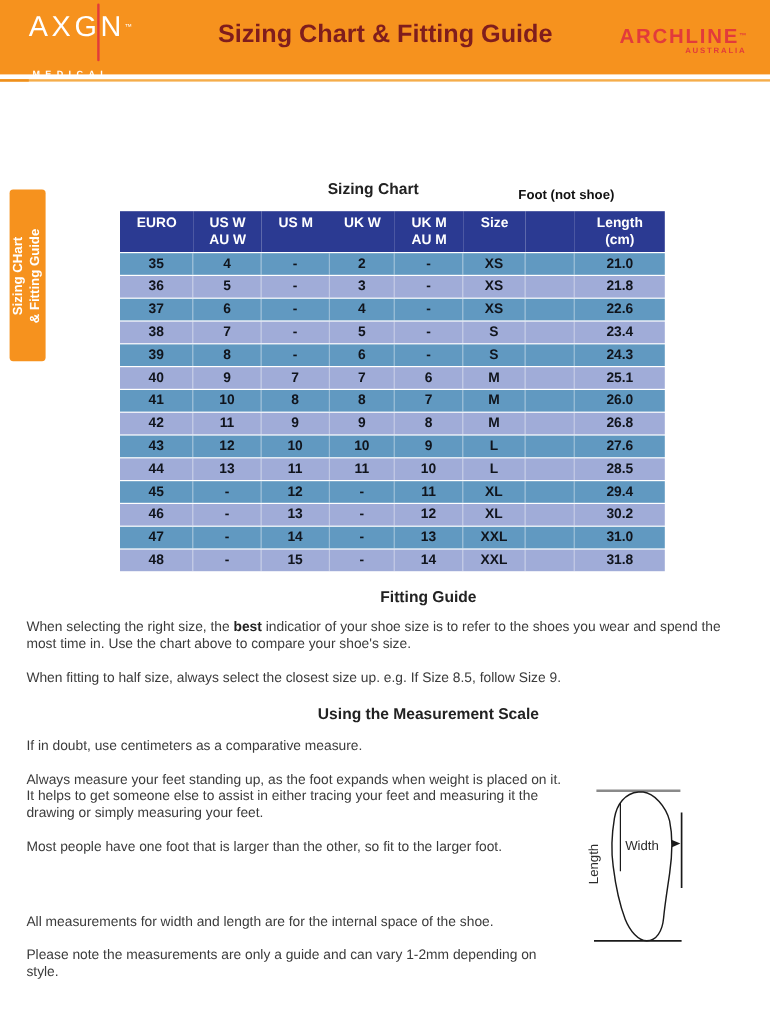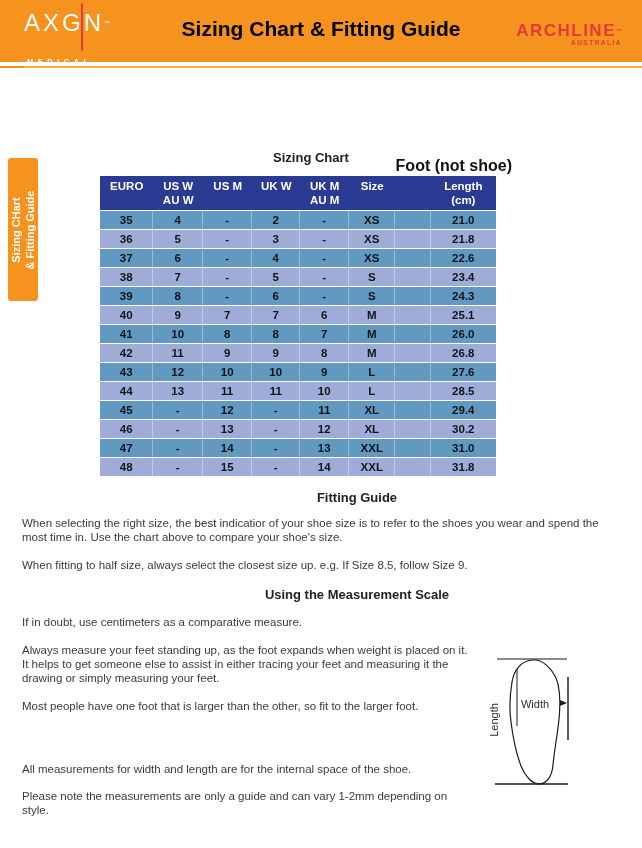--- a/index.html
+++ b/index.html
@@ -18,59 +18,59 @@
 
   
   .axign{position:absolute; left:24px; top:9px; width:100px; height:48px; color:#fff;}
   .axign-word{position:relative; font-size:24px; font-weight:300; letter-spacing:3px; line-height:28px; white-space:nowrap;}
   .axign-line{position:absolute; left:57px; top:-6px; width:2px; height:48px; background:var(--brand_red); border-radius:1px;}
   .axign-tm{font-size:6px; vertical-align:top; letter-spacing:0;}
   .axign-sub{font-size:7.5px; font-weight:700; letter-spacing:4.5px; margin-top:20px; padding-left:3px;}
 
   .page-title{
     position:absolute; left:50%; top:17px; transform:translateX(-50%);
-    color:#000000; font-size:21px; font-weight:700; white-space:nowrap;
+    color:#7f1d1d; font-size:21px; font-weight:700; white-space:nowrap;
   }
 
   
   .archline{position:absolute; right:20px; top:22px; text-align:right; color:var(--brand_red);}
   .archline-name{font-size:17px; font-weight:600; letter-spacing:1.5px; line-height:18px;}
   .archline-tm{font-size:6px; vertical-align:top; letter-spacing:0;}
   .archline-sub{font-size:6.5px; font-weight:700; letter-spacing:1.5px; margin-top:-1px;}
 
   
   .side-tab{position:absolute; left:8px; top:158px; width:30px; height:143px; background:var(--orange); border-radius:3px;}
   .side-tab-text{
     position:absolute; left:-56.5px; top:56.5px; width:143px; height:30px;
     transform:rotate(-90deg); text-align:center; color:#fff;
     font-weight:700; font-size:11px; line-height:14px; white-space:nowrap;
   }
 
   
   .chart-title{position:absolute; left:100px; top:150px; width:422px; text-align:center; font-size:13px; font-weight:700; color:#222;}
-  .foot-note{position:absolute; left:360px; top:157px; width:152px; text-align:right; font-size:16px; font-weight:700; color:#111;}
+  .foot-note{position:absolute; left:360px; top:157px; width:152px; text-align:right; font-size:11px; font-weight:700; color:#111;}
 
   .table-wrap{position:absolute; left:100px; top:175px; width:422px;}
-  table{width:396px; border-collapse:separate; border-spacing:0 1px; table-layout:fixed;}
+  table{width:454px; border-collapse:separate; border-spacing:0 1px; table-layout:fixed;}
   thead th{
     background:var(--table_header_blue); color:#fff; font-size:11.5px; font-weight:700;
     height:34px; vertical-align:top; padding-top:3px; text-align:center; line-height:14px;
   }
   tbody td{
     height:18px; line-height:18px; text-align:center; font-size:11.5px; font-weight:600;
     color:#10141c; border-right:1px solid rgba(255,255,255,0.35);
   }
   tbody td:last-child{border-right:none;}
   tbody tr:nth-child(odd) td{background:var(--row_blue);}
   tbody tr:nth-child(even) td{background:var(--row_periwinkle);}
 
   
   .h-center{position:absolute; left:0; width:642px; text-align:center; font-size:13px; font-weight:700; color:#222;margin-left:36px;}
   .para{position:absolute; left:22px; font-size:11.5px; line-height:14px; color:var(--text_dark);}
-  .bold{font-weight:400; color:#222;}
+  .bold{font-weight:700; color:#222;}
 
   
   .diagram{position:absolute; left:488px; top:648px;}
   .svg-label{font-family:"Liberation Sans", sans-serif; font-size:11px; fill:#2c2c2c;}
 </style>
 </head>
 <body>
 
 <div class="topbar">
   <div class="axign">

